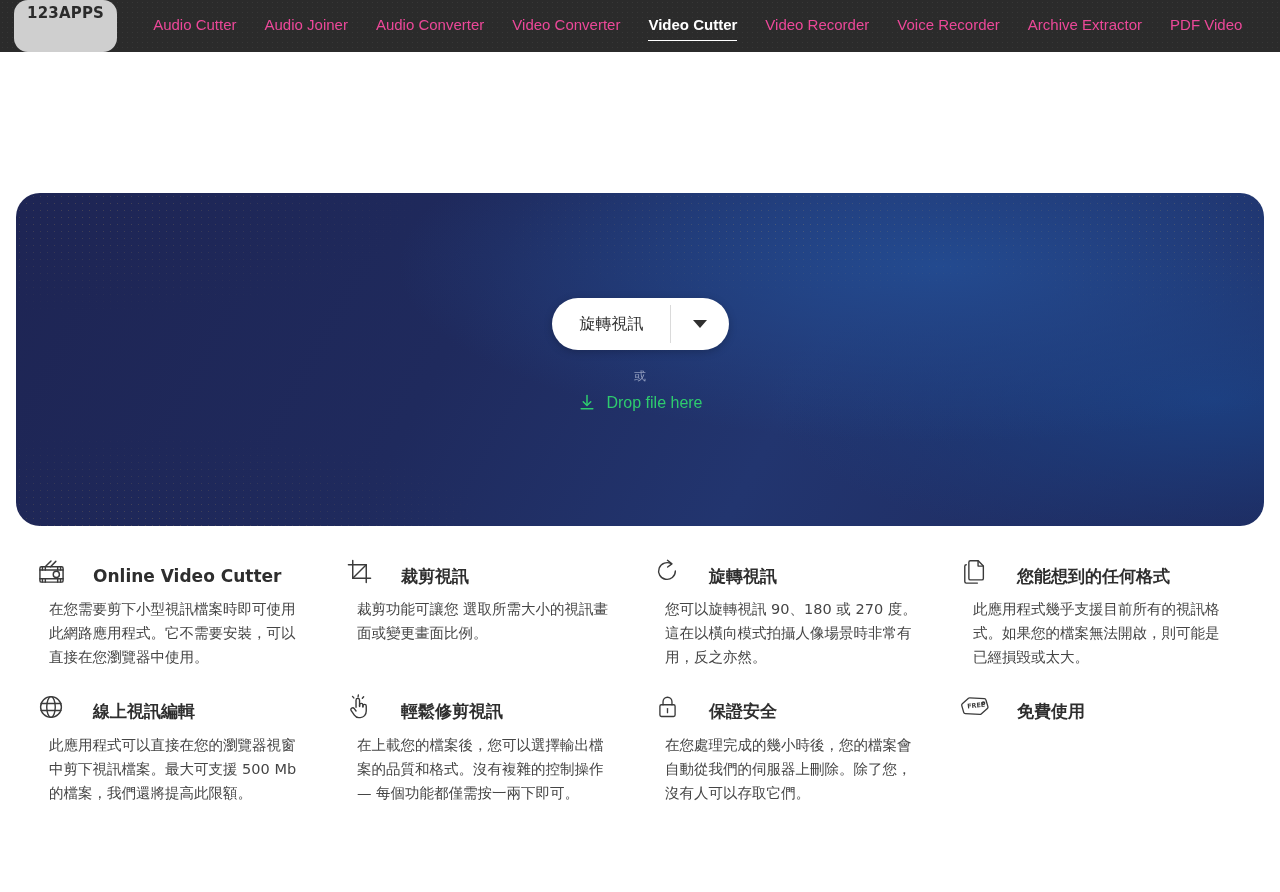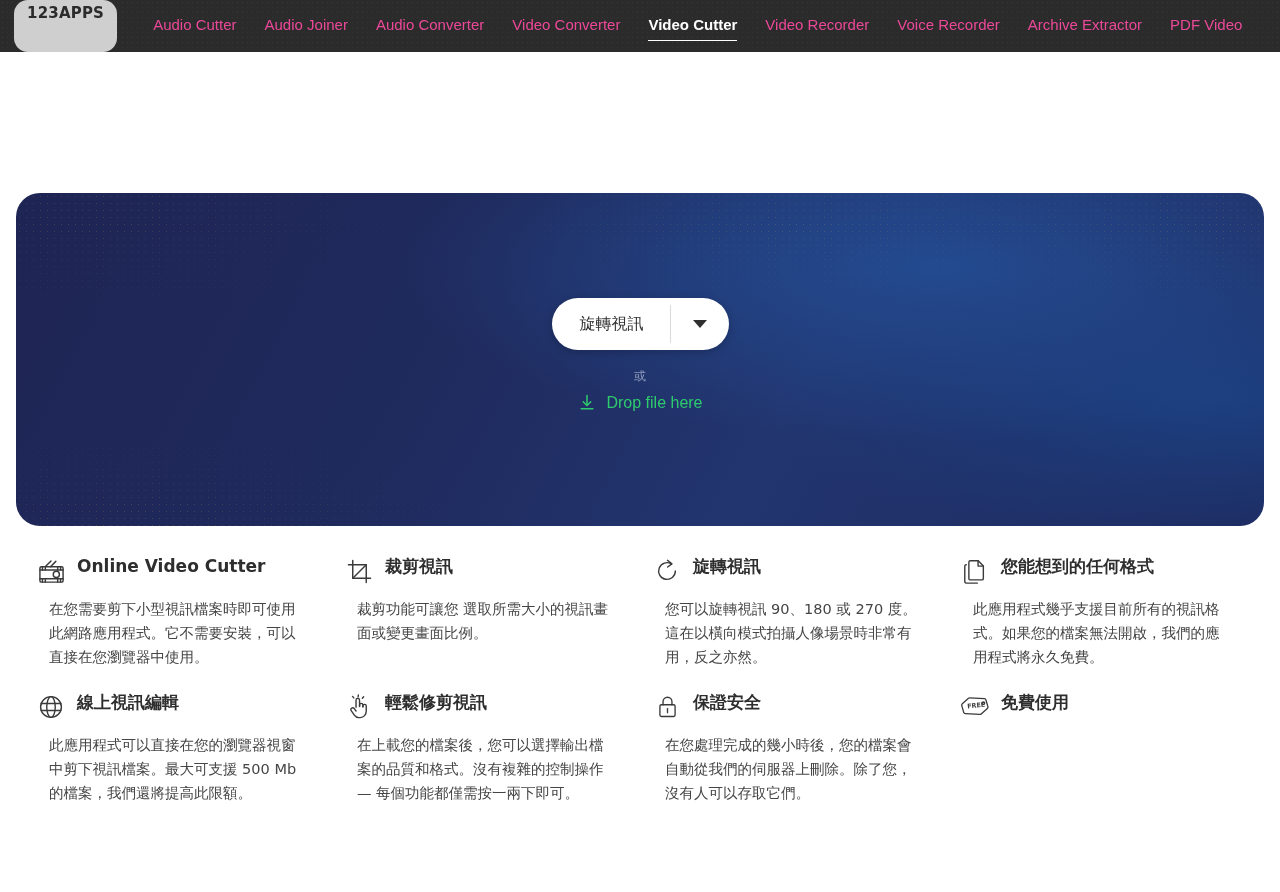--- a/index.html
+++ b/index.html
@@ -184,22 +184,22 @@
   .features {
     padding: 30px 36px 0 36px;
     display: grid;
     grid-template-columns: repeat(4, 1fr);
     column-gap: 24px;
     row-gap: 22px;
   }
   .feature { padding-right: 18px; }
   .feature-head {
     display: flex;
-    align-items: flex-start;
-    gap: 11px;
+    align-items: flex-end;
+    gap: 27px;
     margin-bottom: 11px;
     min-height: 30px;
   }
   .feature-icon {
     flex: 0 0 auto;
     width: 30px;
     height: 30px;
     display: flex;
     align-items: center;
     justify-content: center;
@@ -313,21 +313,21 @@
       <div class="feature-head">
         <span class="feature-icon">
           <svg width="26" height="26" viewBox="0 0 28 28">
             <path d="M9 3h8.5L23 8.5V22a1.6 1.6 0 0 1-1.6 1.6H9A1.6 1.6 0 0 1 7.4 22V4.6A1.6 1.6 0 0 1 9 3z" stroke="#3a3a3a" fill="none" stroke-width="1.5" stroke-linecap="round" stroke-linejoin="round"></path>
             <path d="M17.3 3.2v5.5h5.4" stroke="#3a3a3a" fill="none" stroke-width="1.5" stroke-linecap="round" stroke-linejoin="round"></path>
             <path d="M4.6 7.2A1.6 1.6 0 0 0 3 8.8v16.6A1.6 1.6 0 0 0 4.6 27h12" stroke="#3a3a3a" fill="none" stroke-width="1.5" stroke-linecap="round" stroke-linejoin="round"></path>
           </svg>
         </span>
         <div class="feature-title">您能想到的任何格式</div>
       </div>
-      <div class="feature-body">此應用程式幾乎支援目前所有的視訊格式。如果您的檔案無法開啟，我們的應用程式將永久免費。</div>
+      <div class="feature-body">此應用程式幾乎支援目前所有的視訊格式。如果您的檔案無法開啟，則可能是已經損毀或太大。</div>
     </div>
     <div class="feature">
       <div class="feature-head">
         <span class="feature-icon">
           <svg width="26" height="26" viewBox="0 0 28 28">
             <circle cx="14" cy="14" r="11.2" stroke="#3a3a3a" fill="none" stroke-width="1.5" stroke-linecap="round" stroke-linejoin="round"></circle>
             <ellipse cx="14" cy="14" rx="4.6" ry="11.2" stroke="#3a3a3a" fill="none" stroke-width="1.5" stroke-linecap="round" stroke-linejoin="round"></ellipse>
             <path d="M3.3 10.2h21.4M3.3 17.8h21.4" stroke="#3a3a3a" fill="none" stroke-width="1.5" stroke-linecap="round" stroke-linejoin="round"></path>
           </svg>
         </span>

